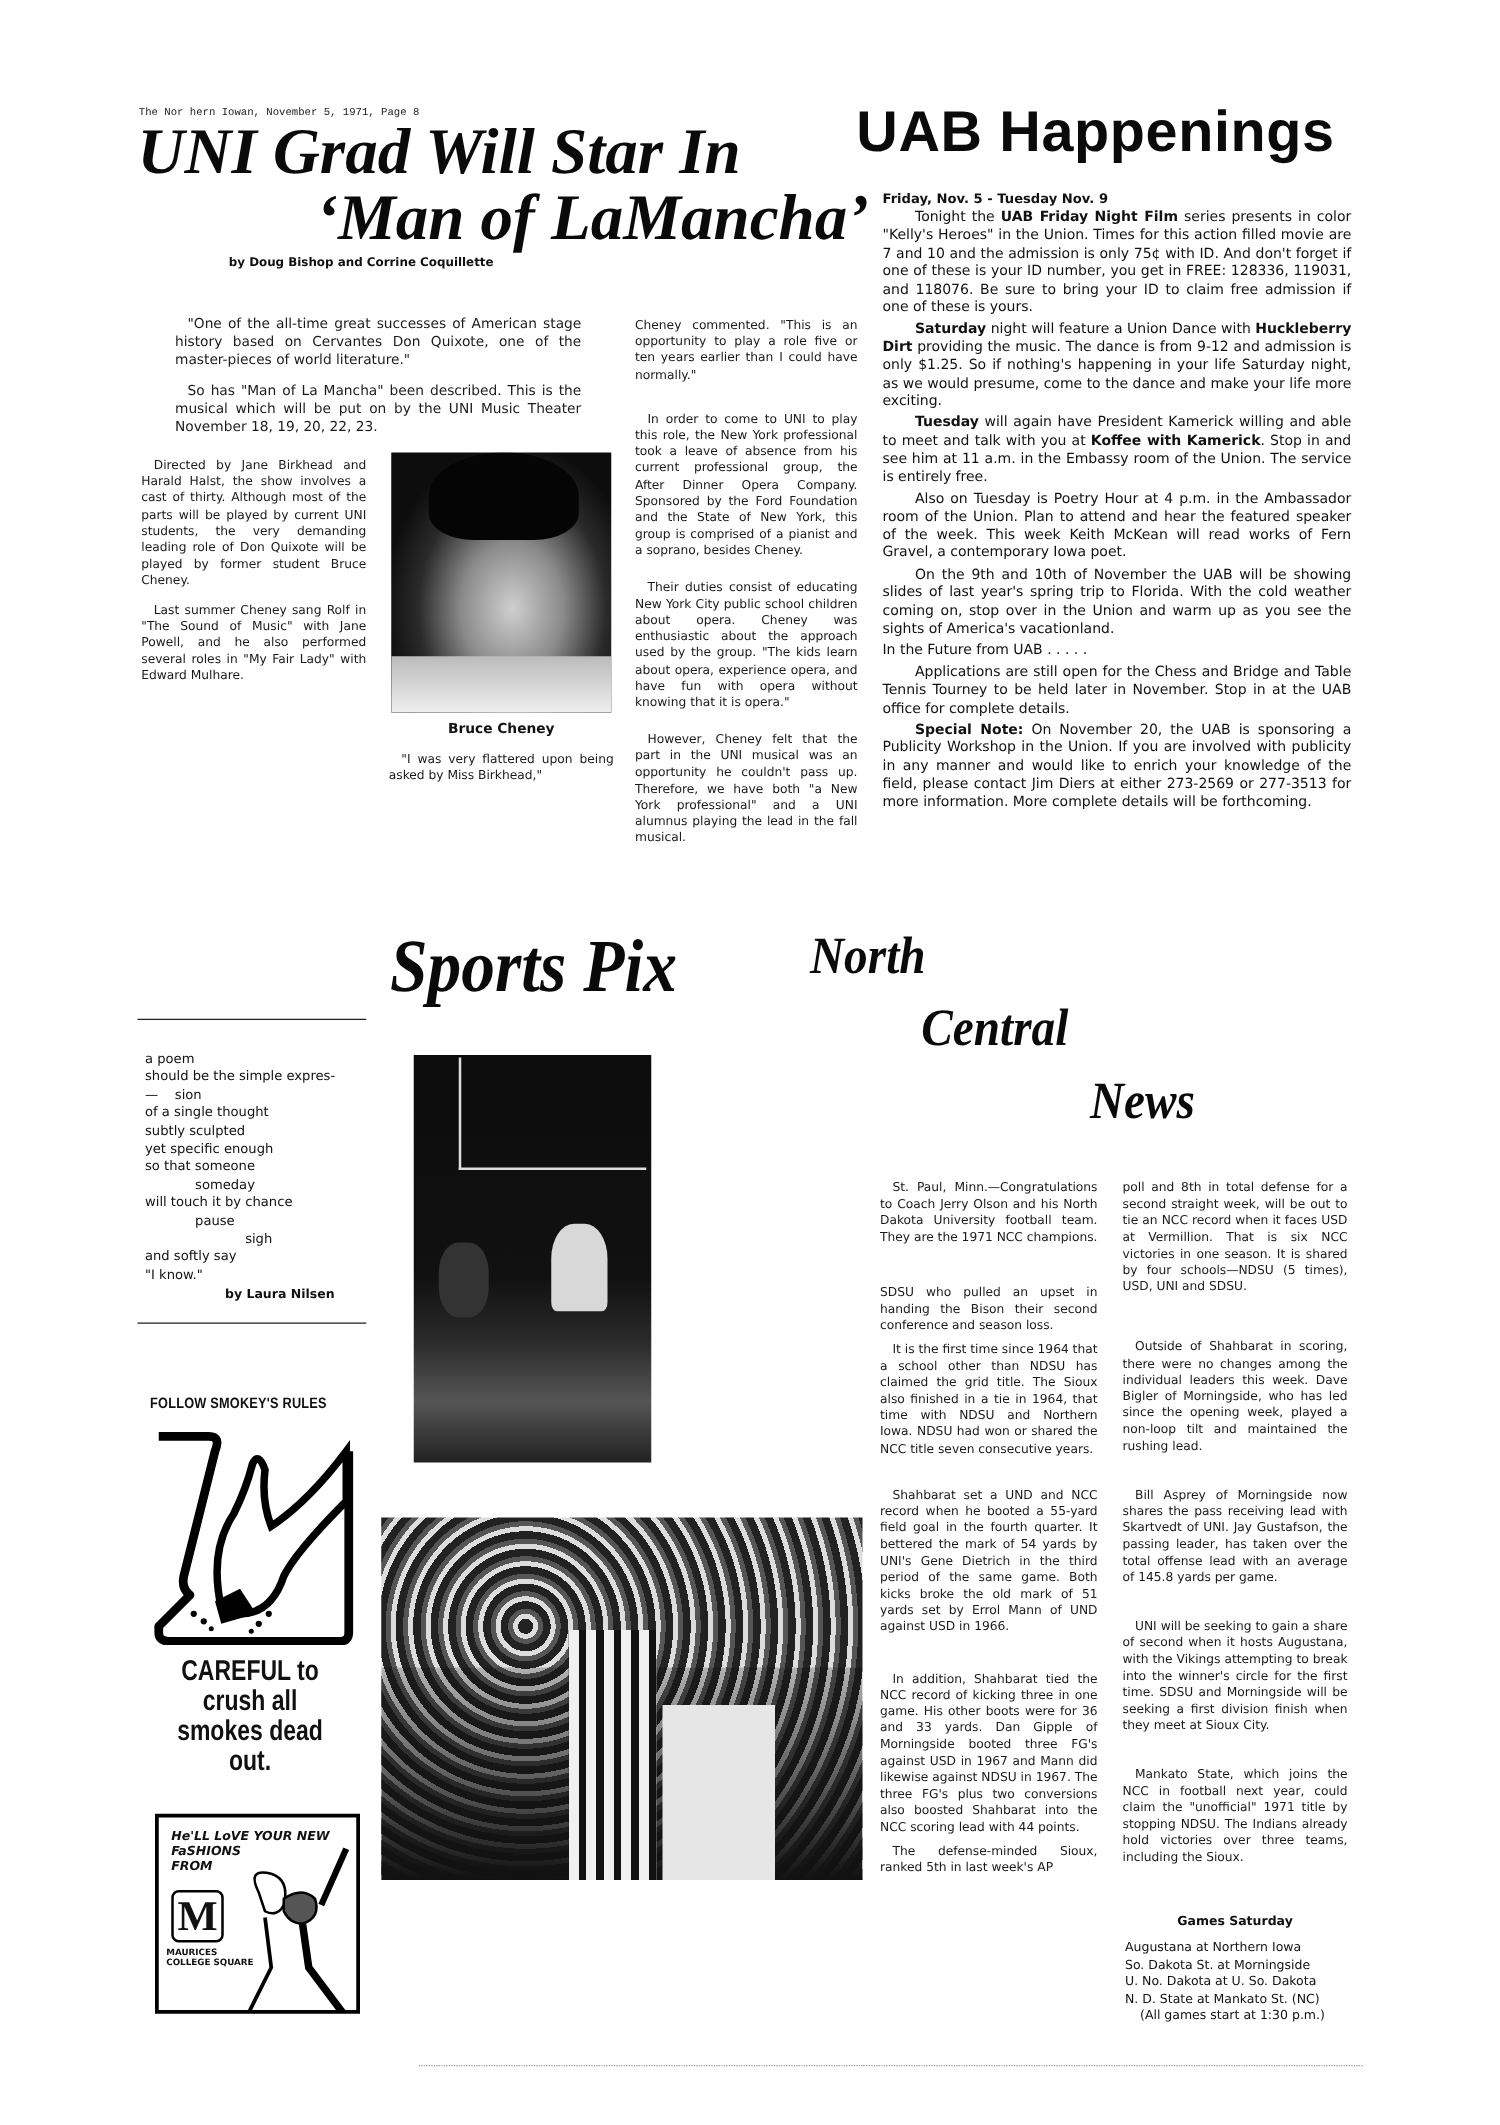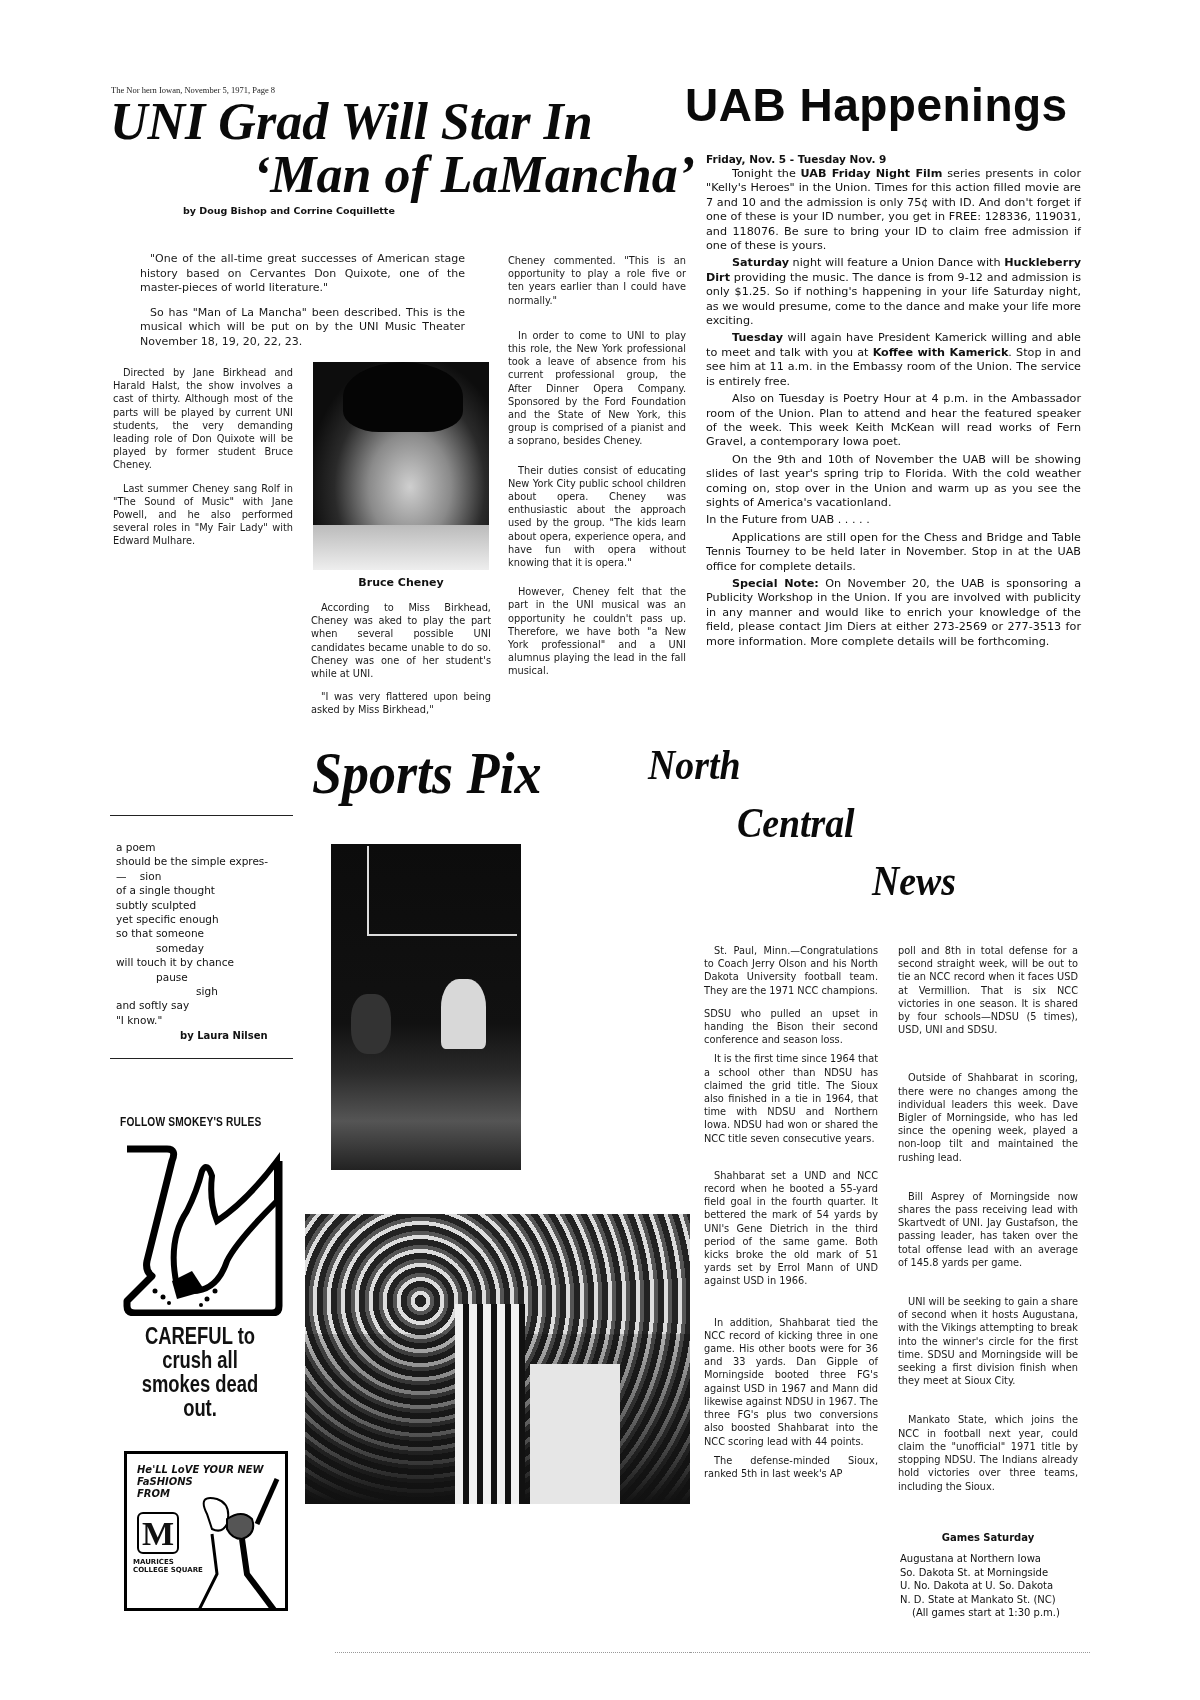--- a/index.html
+++ b/index.html
@@ -1,19 +1,19 @@
 <!DOCTYPE html>
 <html><head>
   <meta charset="utf-8">
   <style>
     * { box-sizing: border-box; margin: 0; padding: 0; }
     html, body { width: 1200px; height: 1700px; background: #ffffff; overflow: hidden; }
     body { position: relative; font-family: "DejaVu Sans", sans-serif; color: #111; }
     .abs { position: absolute; }
-    .runner { font-family: Liberation Serif, serif; font-size: 8.5px; color: #222; }
+    .runner { font-family: Liberation Mono, monospace; font-size: 8.5px; color: #222; }
     .serif-head { font-family: "Liberation Serif", "DejaVu Serif", serif; font-weight: bold; font-style: italic; color: #0a0a0a; line-height: 1; }
     .uab-head { font-family: Liberation Sans, sans-serif; font-weight: bold; color: #0a0a0a; font-size: 46px; letter-spacing: 0.5px; }
     .byline { font-family: "DejaVu Sans", sans-serif; font-weight: bold; font-size: 9.5px; }
     .body { font-family: "DejaVu Sans", sans-serif; font-size: 9.8px; line-height: 13.2px; text-align: justify; color: #1a1a1a; }
     .body p { text-indent: 10px; margin-bottom: 10px; }
     .body p.noind { text-indent: 0; }
     .lede { font-size: 11px; line-height: 14.5px; }
     .uab-body { font-family: "DejaVu Sans", sans-serif; font-size: 11.2px; line-height: 14.4px; text-align: justify; color: #111; }
     .uab-body p { text-indent: 26px; margin-bottom: 3px; }
     .uab-body p.noind { text-indent: 0; }
@@ -47,21 +47,20 @@
   <p>Last summer Cheney sang Rolf in "The Sound of Music" with Jane Powell, and he also performed several roles in "My Fair Lady" with Edward Mulhare.</p>
 </div>
 
 <div class="abs photo" style="left:313px; top:362px; width:176px; height:208px; background:radial-gradient(ellipse at 55% 60%, #cfcfcf 0%, #8a8a8a 30%, #2a2a2a 55%, #0d0d0d 75%);">
   <div style="position:absolute; left:30px; top:0; width:120px; height:70px; background:#050505; border-radius:50% 50% 30% 30%;"></div>
   <div style="position:absolute; left:0; bottom:0; width:176px; height:45px; background:linear-gradient(#bbb,#eee);"></div>
 </div>
 <div class="abs caption" style="left:313px; top:576px; width:176px;">Bruce Cheney</div>
 
 <div class="abs body" style="left:311px; top:601px; width:180px;">
-  <p>According to Miss Birkhead, Cheney was aked to play the part when several possible UNI candidates became unable to do so. Cheney was one of her student's while at UNI.</p>
   <p>"I was very flattered upon being asked by Miss Birkhead,"</p>
 </div>
 
 <div class="abs body" style="left:508px; top:254px; width:178px;">
   <p class="noind" style="margin-bottom:22px;">Cheney commented. "This is an opportunity to play a role five or ten years earlier than I could have normally."</p>
   <p style="margin-bottom:16px;">In order to come to UNI to play this role, the New York professional took a leave of absence from his current professional group, the After Dinner Opera Company. Sponsored by the Ford Foundation and the State of New York, this group is comprised of a pianist and a soprano, besides Cheney.</p>
   <p style="margin-bottom:16px;">Their duties consist of educating New York City public school children about opera. Cheney was enthusiastic about the approach used by the group. "The kids learn about opera, experience opera, and have fun with opera without knowing that it is opera."</p>
   <p>However, Cheney felt that the part in the UNI musical was an opportunity he couldn't pass up. Therefore, we have both "a New York professional" and a UNI alumnus playing the lead in the fall musical.</p>
 </div>
 
@@ -155,21 +154,21 @@
     <path d="M25 60 L30 100 L10 140" stroke="#000" stroke-width="3" fill="none"></path>
     <path d="M55 65 L60 100 L90 140" stroke="#000" stroke-width="6" fill="none"></path>
   </svg>
 </div>
 
 <div class="abs serif-head" style="left:648px; top:744px; font-size:42px; transform:scaleX(0.9); transform-origin:left;">North</div>
 <div class="abs serif-head" style="left:737px; top:802px; font-size:42px; transform:scaleX(0.9); transform-origin:left;">Central</div>
 <div class="abs serif-head" style="left:872px; top:860px; font-size:42px; transform:scaleX(0.9); transform-origin:left;">News</div>
 
 <div class="abs body" style="left:704px; top:944px; width:174px;">
-  <p style="margin-bottom:10px;">St. Paul, Minn.—Congratulations to Coach Jerry Olson and his North Dakota University football team. They are the 1971 NCC champions.</p>
+  <p style="margin-bottom:31px;">St. Paul, Minn.—Congratulations to Coach Jerry Olson and his North Dakota University football team. They are the 1971 NCC champions.</p>
   <p class="noind" style="margin-bottom:6px;">SDSU who pulled an upset in handing the Bison their second conference and season loss.</p>
   <p style="margin-bottom:24px;">It is the first time since 1964 that a school other than NDSU has claimed the grid title. The Sioux also finished in a tie in 1964, that time with NDSU and Northern Iowa. NDSU had won or shared the NCC title seven consecutive years.</p>
   <p style="margin-bottom:28px;">Shahbarat set a UND and NCC record when he booted a 55-yard field goal in the fourth quarter. It bettered the mark of 54 yards by UNI's Gene Dietrich in the third period of the same game. Both kicks broke the old mark of 51 yards set by Errol Mann of UND against USD in 1966.</p>
   <p style="margin-bottom:6px;">In addition, Shahbarat tied the NCC record of kicking three in one game. His other boots were for 36 and 33 yards. Dan Gipple of Morningside booted three FG's against USD in 1967 and Mann did likewise against NDSU in 1967. The three FG's plus two conversions also boosted Shahbarat into the NCC scoring lead with 44 points.</p>
   <p>The defense-minded Sioux, ranked 5th in last week's AP</p>
 </div>
 
 <div class="abs body" style="left:898px; top:944px; width:180px;">
   <p class="noind" style="margin-bottom:35px;">poll and 8th in total defense for a second straight week, will be out to tie an NCC record when it faces USD at Vermillion. That is six NCC victories in one season. It is shared by four schools—NDSU (5 times), USD, UNI and SDSU.</p>
   <p style="margin-bottom:26px;">Outside of Shahbarat in scoring, there were no changes among the individual leaders this week. Dave Bigler of Morningside, who has led since the opening week, played a non-loop tilt and maintained the rushing lead.</p>

